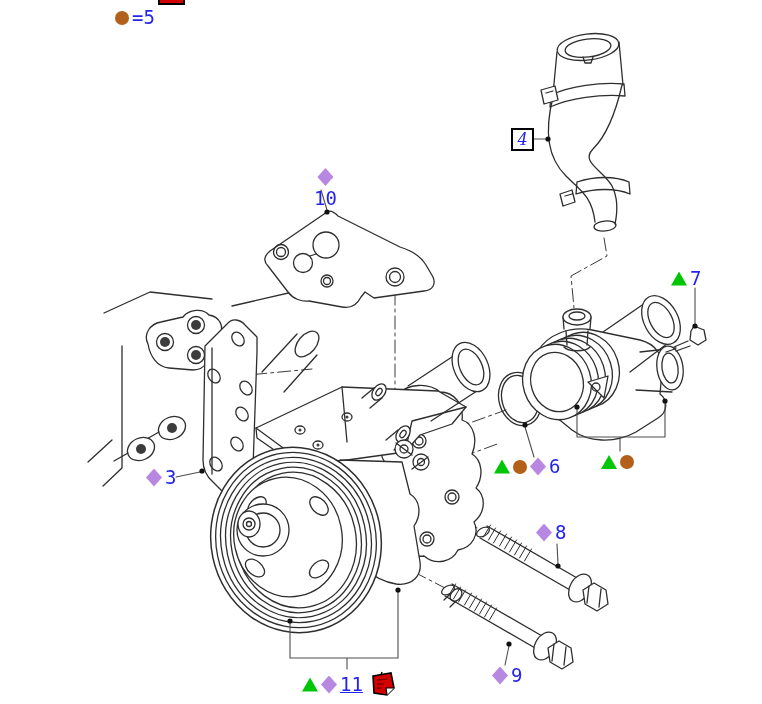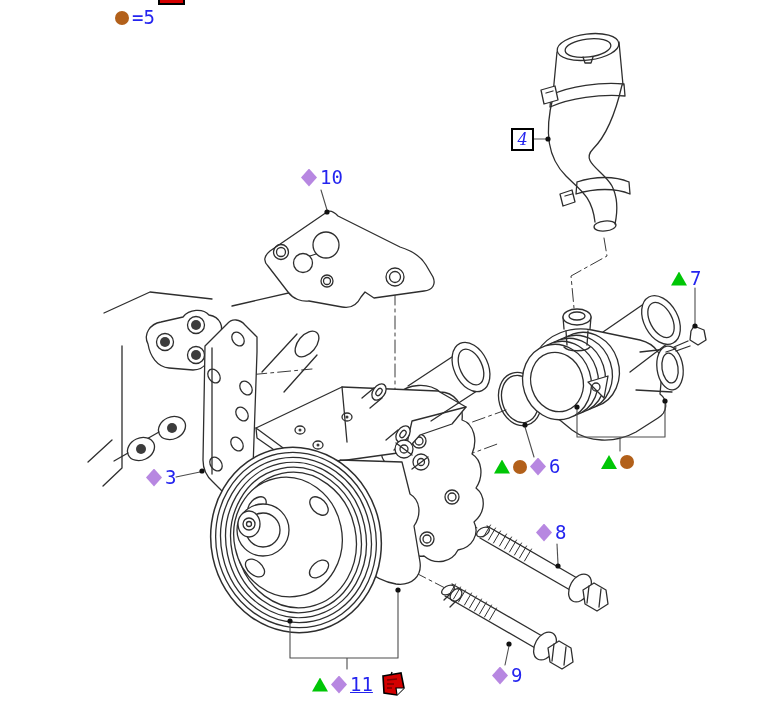--- a/index.html
+++ b/index.html
@@ -258,21 +258,21 @@
     </g>
   </svg>
 
   <div class="red-sliver"></div>
 
   <div class="lbl" style="left:115px;top:8px;">
     <span class="dotmark"></span>
     <span class="num">=5</span>
   </div>
 
-  <div class="lbl" style="left:301px;top:168px;">
+  <div class="lbl" style="left:314px;top:168px;flex-direction:column;">
     <span class="diamond"></span>
     <span class="num">10</span>
   </div>
 
   <div class="lbl" style="left:511px;top:128px;">
     <span class="box4">4</span>
   </div>
 
   <div class="lbl" style="left:671px;top:269px;">
     <span class="triangle"></span>
@@ -299,21 +299,21 @@
   <div class="lbl" style="left:536px;top:523px;">
     <span class="diamond"></span>
     <span class="num">8</span>
   </div>
 
   <div class="lbl" style="left:492px;top:666px;">
     <span class="diamond"></span>
     <span class="num">9</span>
   </div>
 
-  <div class="lbl" style="left:312px;top:671px;text-decoration:underline;">
+  <div class="lbl" style="left:302px;top:671px;text-decoration:underline;">
     <span class="triangle"></span>
     <span class="diamond"></span>
     <span class="num">11</span>
     <svg class="note-icon" viewBox="0 0 26 27">
       <path d="M3,5 L21,2 L24,17 L17,24 L4,22 Z" fill="#d40000" stroke="#000" stroke-width="1.6"></path>
       <path d="M17,24 L16,17 L24,17" fill="#fff" stroke="#000" stroke-width="1.2"></path>
       <path d="M7,9 L17,8 M7,13 L14,13 M7,17 L12,17" stroke="#7a0000" stroke-width="1.6" fill="none"></path>
       <path d="M11,4 L12,1" stroke="#000" stroke-width="1.4"></path>
     </svg>
   </div>

